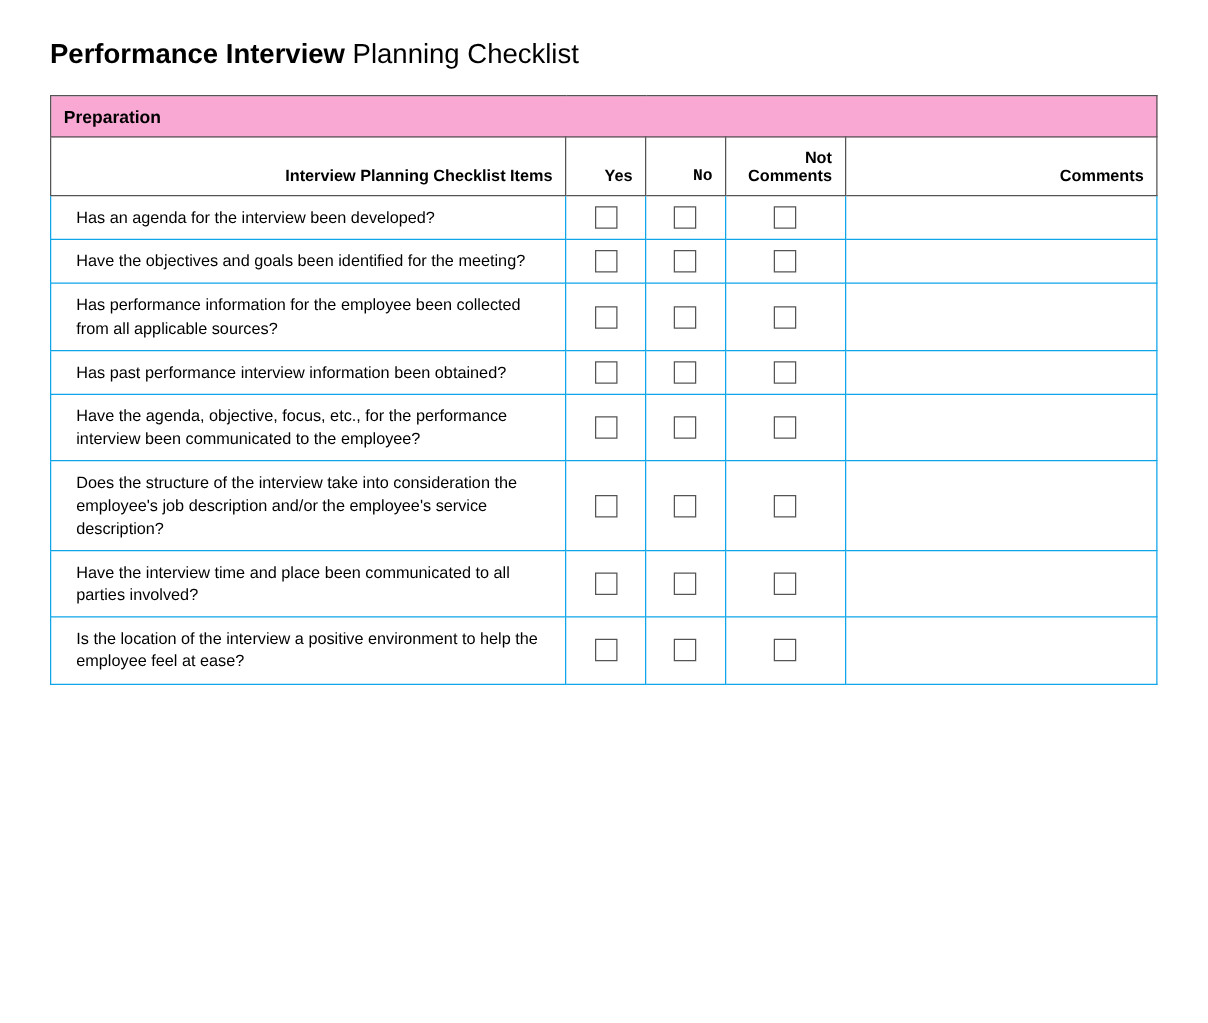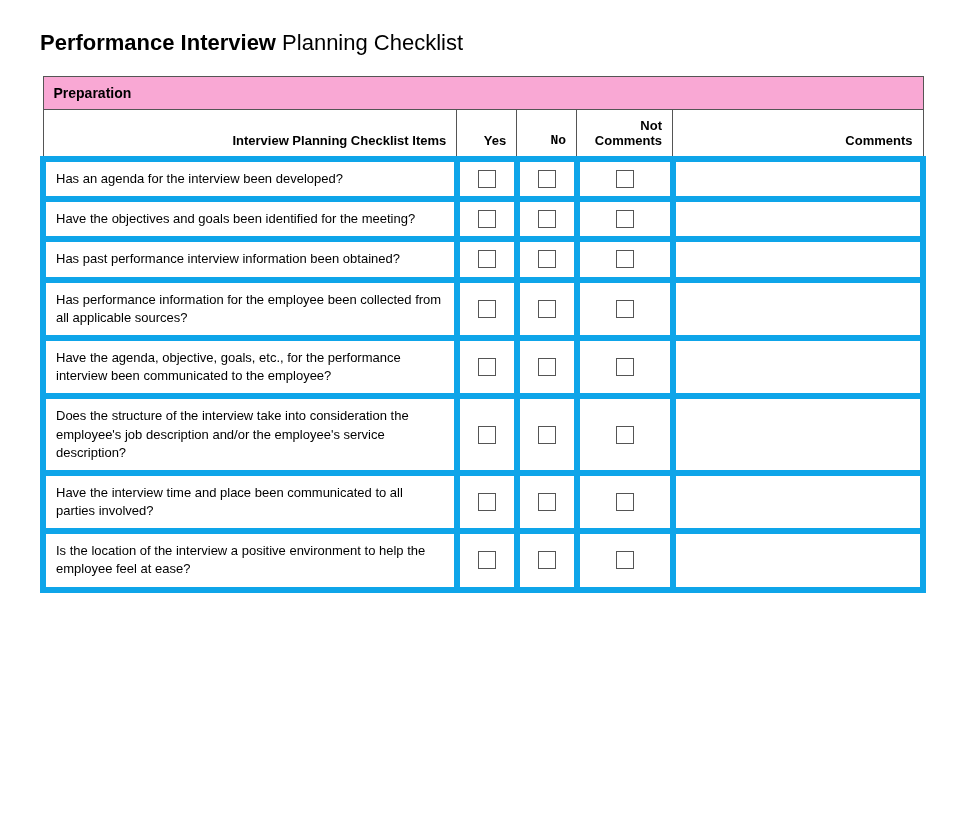--- a/index.html
+++ b/index.html
@@ -52,22 +52,22 @@
       vertical-align: bottom;
       font-weight: bold;
       font-size: 13px;
     }
 
     .col-header-row th.center {
       text-align: right;
     }
 
     .checklist-row td {
-      border: 6px solid #0ea5e9;
-      padding: 8px 10px;
+      border: 1px solid #0ea5e9;
+      padding: 8px 20px;
       vertical-align: middle;
       margin-top: 42px;
     }
 
     .checklist-row td.item-text {
       width: 380px;
       vertical-align: middle;
       line-height: 1.4;
     }
 
@@ -126,35 +126,35 @@
         <td class="comments-cell"></td>
       </tr>
       <tr class="checklist-row">
         <td class="item-text">Have the objectives and goals been identified for the meeting?</td>
         <td class="checkbox-cell"><span class="checkbox-box"></span></td>
         <td class="checkbox-cell"><span class="checkbox-box"></span></td>
         <td class="checkbox-cell"><span class="checkbox-box"></span></td>
         <td class="comments-cell"></td>
       </tr>
       <tr class="checklist-row">
+        <td class="item-text">Has performance information for the employee been collected from all applicable sources?</td>
+        <td class="checkbox-cell"><span class="checkbox-box"></span></td>
+        <td class="checkbox-cell"><span class="checkbox-box"></span></td>
+        <td class="checkbox-cell"><span class="checkbox-box"></span></td>
+        <td class="comments-cell"></td>
+      </tr>
+      <tr class="checklist-row">
         <td class="item-text">Has past performance interview information been obtained?</td>
         <td class="checkbox-cell"><span class="checkbox-box"></span></td>
         <td class="checkbox-cell"><span class="checkbox-box"></span></td>
         <td class="checkbox-cell"><span class="checkbox-box"></span></td>
         <td class="comments-cell"></td>
       </tr>
       <tr class="checklist-row">
-        <td class="item-text">Has performance information for the employee been collected from all applicable sources?</td>
-        <td class="checkbox-cell"><span class="checkbox-box"></span></td>
-        <td class="checkbox-cell"><span class="checkbox-box"></span></td>
-        <td class="checkbox-cell"><span class="checkbox-box"></span></td>
-        <td class="comments-cell"></td>
-      </tr>
-      <tr class="checklist-row">
-        <td class="item-text">Have the agenda, objective, goals, etc., for the performance interview been communicated to the employee?</td>
+        <td class="item-text">Have the agenda, objective, focus, etc., for the performance interview been communicated to the employee?</td>
         <td class="checkbox-cell"><span class="checkbox-box"></span></td>
         <td class="checkbox-cell"><span class="checkbox-box"></span></td>
         <td class="checkbox-cell"><span class="checkbox-box"></span></td>
         <td class="comments-cell"></td>
       </tr>
       <tr class="checklist-row">
         <td class="item-text">Does the structure of the interview take into consideration the employee's job description and/or the employee's service description?</td>
         <td class="checkbox-cell"><span class="checkbox-box"></span></td>
         <td class="checkbox-cell"><span class="checkbox-box"></span></td>
         <td class="checkbox-cell"><span class="checkbox-box"></span></td>

